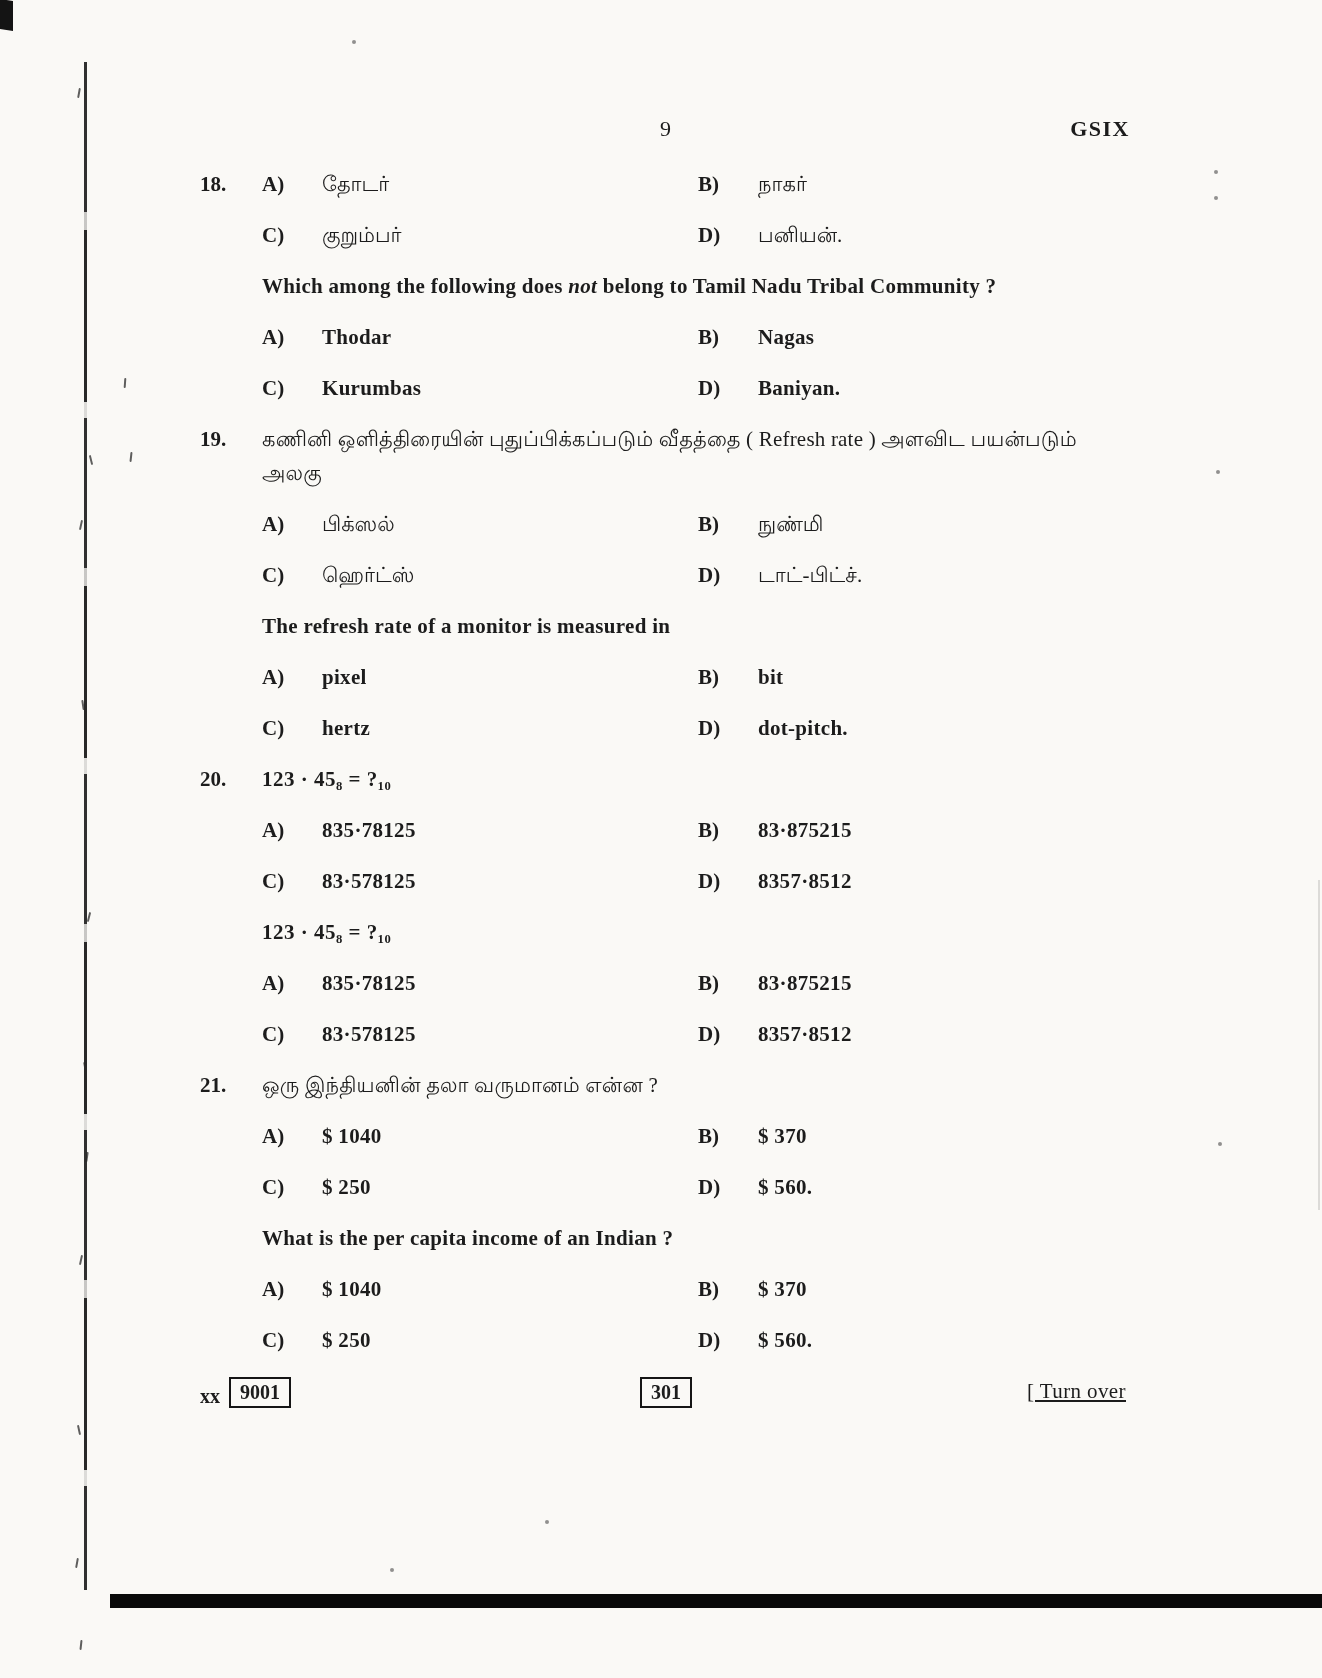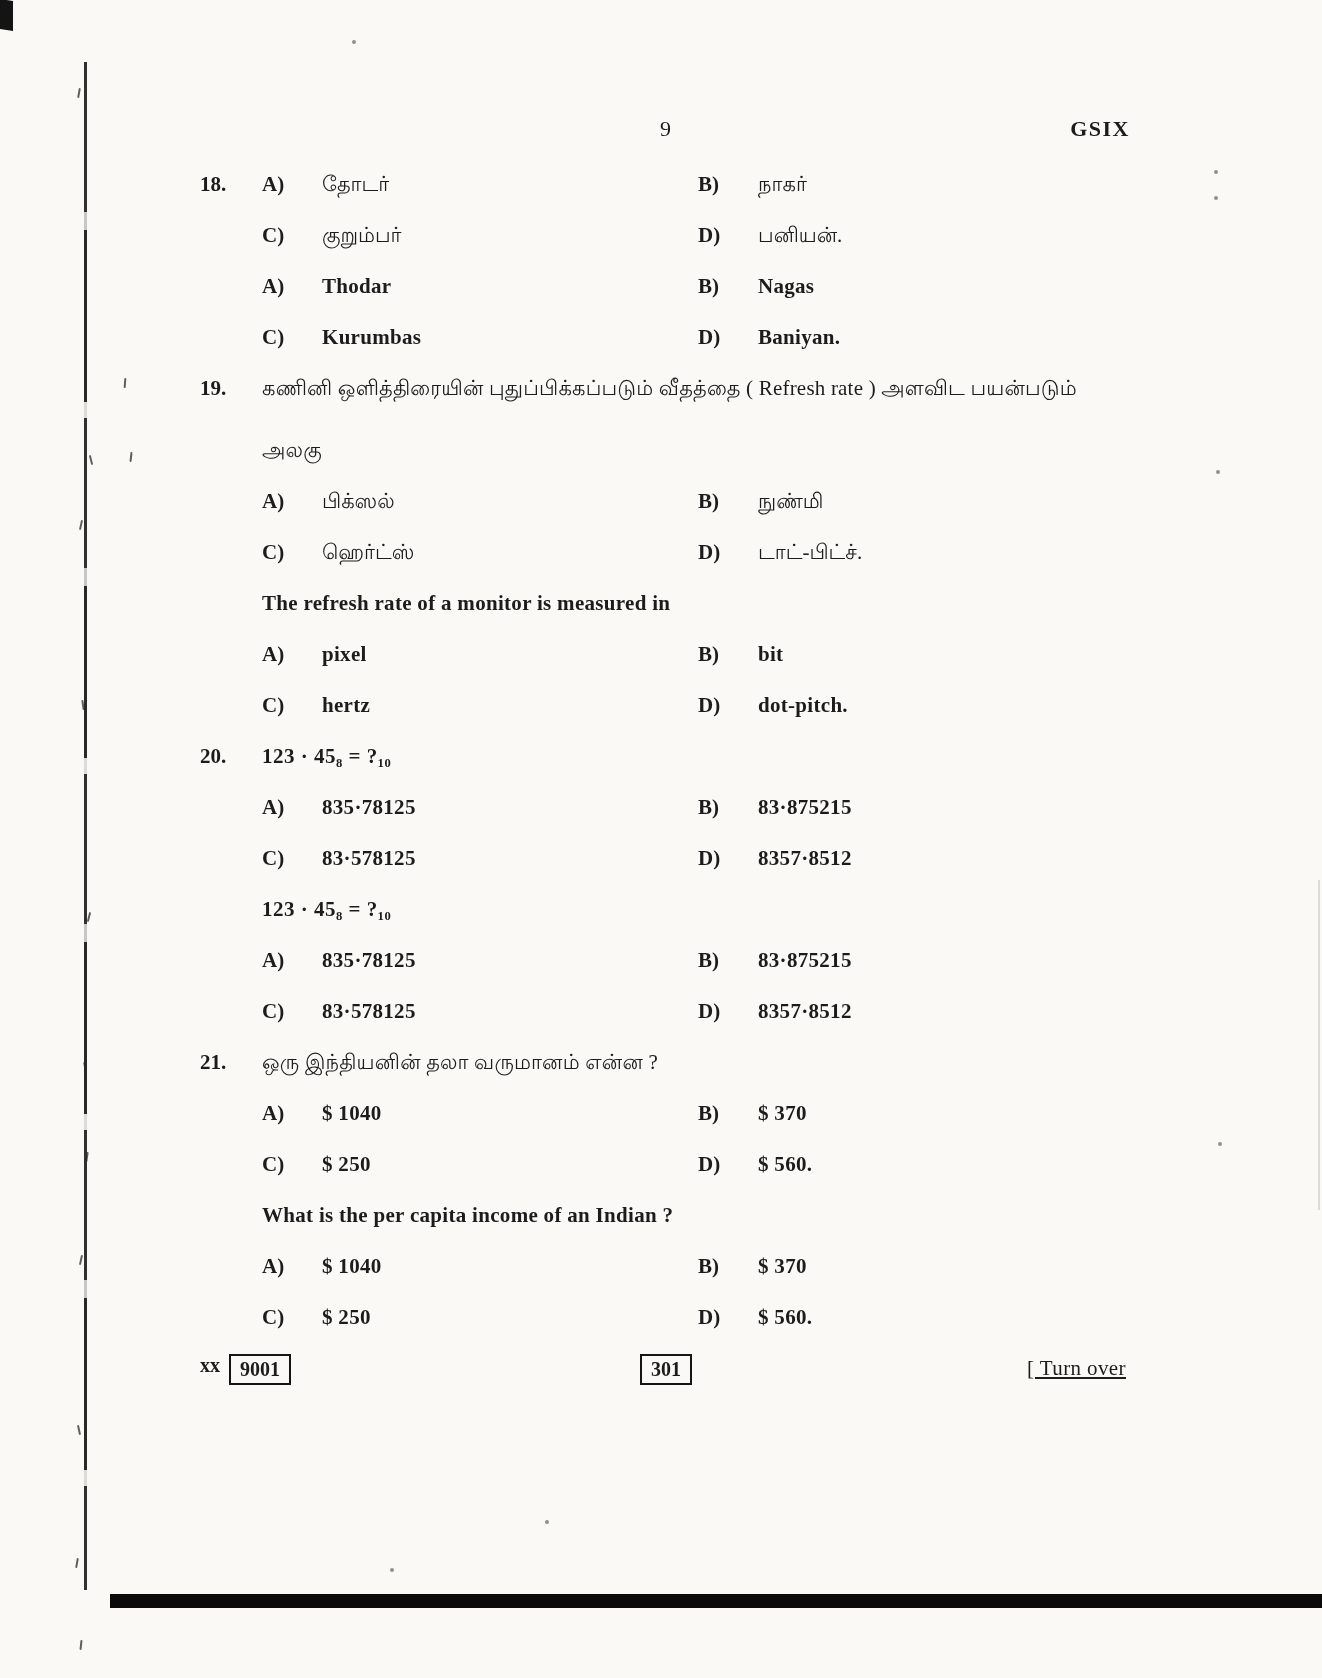--- a/index.html
+++ b/index.html
@@ -43,21 +43,21 @@
   .eq-text { font-weight:600; letter-spacing:.5px; }
   .indent { padding-left:62px; }
 
   .opt-row { display:flex; padding-left:62px; }
   .opt { display:flex; width:436px; flex-shrink:0; }
   .opt:last-child { width:auto; flex:1; }
   .opt-label { width:60px; flex-shrink:0; font-weight:600; }
   .opt-text.bold { font-weight:700; letter-spacing:.3px; }
 
   .footer { position:relative; height:34px; margin-top:8px; font-size:21px; }
-  .footer-left { position:absolute; left:0; top:0; display:flex; align-items:flex-start; gap:9px; }
+  .footer-left { position:absolute; left:0; top:0; display:flex; align-items:flex-end; gap:9px; }
   .footer-xx { font-weight:700; font-size:20px; }
   .code-box { display:inline-block; border:2px solid #151515; padding:0 9px 1px 9px; font-weight:700; font-size:20px; line-height:26px; }
   .footer-center { position:absolute; left:50%; transform:translateX(-50%); top:0; }
   .footer-right { position:absolute; right:6px; top:2px; letter-spacing:.4px;text-decoration:underline; }
 </style>
 </head>
 <body>
 
 <div class="page">
 
@@ -110,20 +110,23 @@
       <div class="row opt-row">
         <span class="opt">
           <span class="opt-label">C)</span>
           <span class="opt-text tamil">குறும்பர்</span>
         </span>
         <span class="opt">
           <span class="opt-label">D)</span>
           <span class="opt-text tamil">பனியன்.</span>
         </span>
       </div>
+      <div class="row indent">
+        <span class="q-text en-text"><span>Which among the following does </span><i>not</i><span> belong to Tamil Nadu Tribal Community ?</span></span>
+      </div>
       <div class="row opt-row">
         <span class="opt">
           <span class="opt-label">A)</span>
           <span class="opt-text bold">Thodar</span>
         </span>
         <span class="opt">
           <span class="opt-label">B)</span>
           <span class="opt-text bold">Nagas</span>
         </span>
       </div>
@@ -133,21 +136,21 @@
           <span class="opt-text bold">Kurumbas</span>
         </span>
         <span class="opt">
           <span class="opt-label">D)</span>
           <span class="opt-text bold">Baniyan.</span>
         </span>
       </div>
     </div>
 
     <div>
-      <div class="row q-line" style="margin-bottom:34px;">
+      <div class="row q-line" style="margin-bottom:6px;">
         <span class="q-num">19.</span>
         <span class="q-text tamil">கணினி ஒளித்திரையின் புதுப்பிக்கப்படும் வீதத்தை ( Refresh rate ) அளவிட பயன்படும்</span>
       </div>
       <div class="row indent">
         <span class="q-text tamil">அலகு</span>
       </div>
       <div class="row opt-row">
         <span class="opt">
           <span class="opt-label">A)</span>
           <span class="opt-text tamil">பிக்ஸல்</span>

